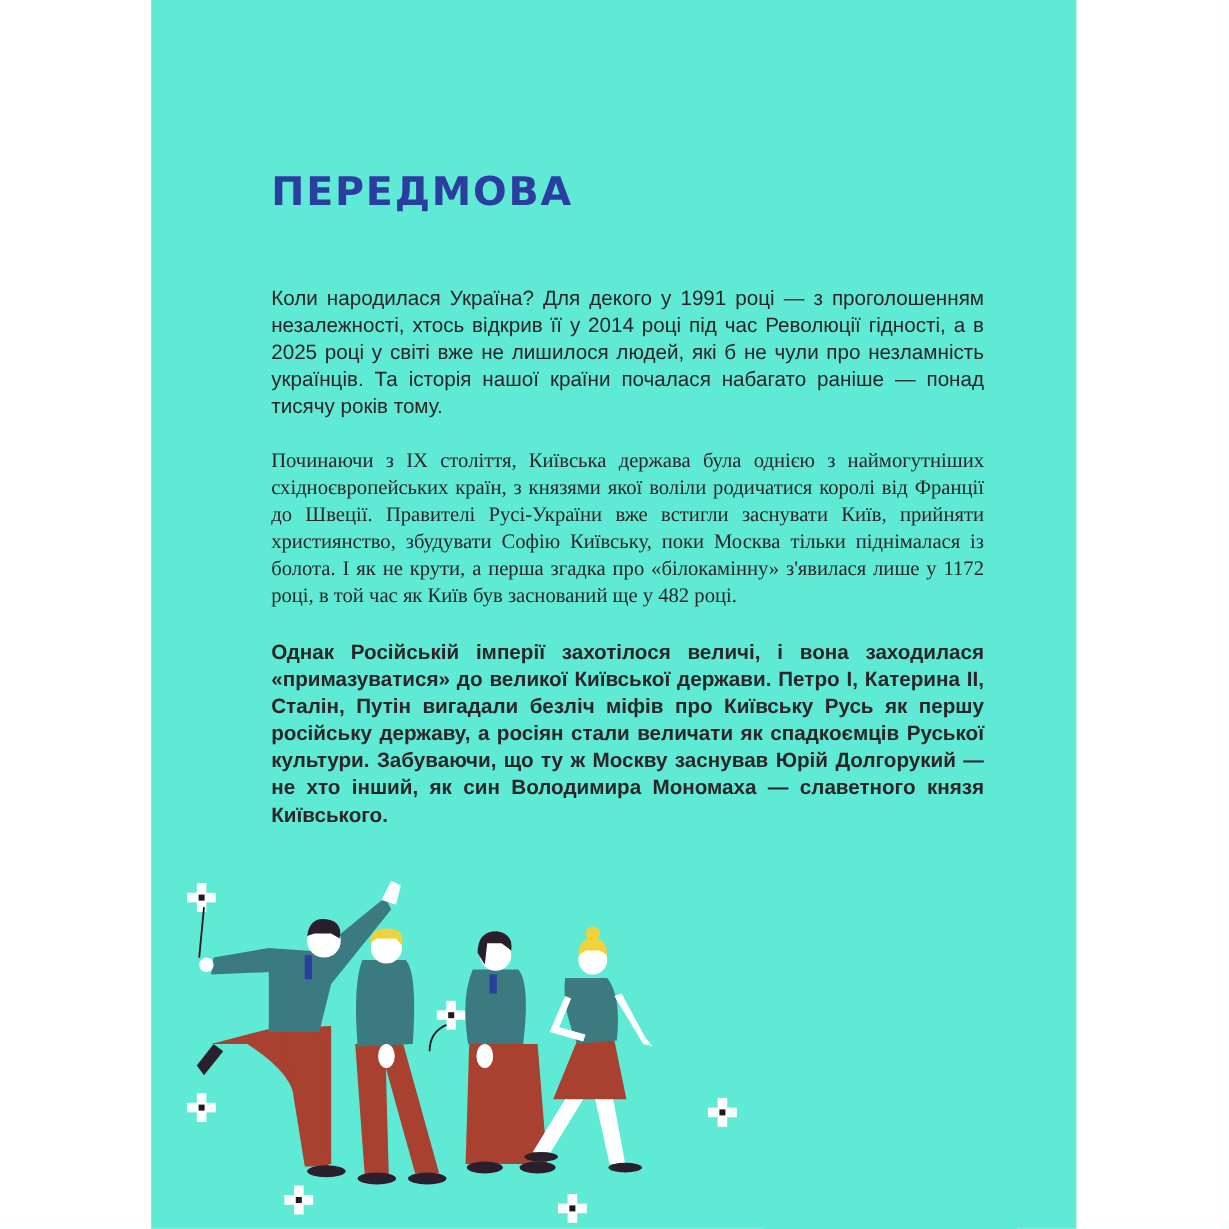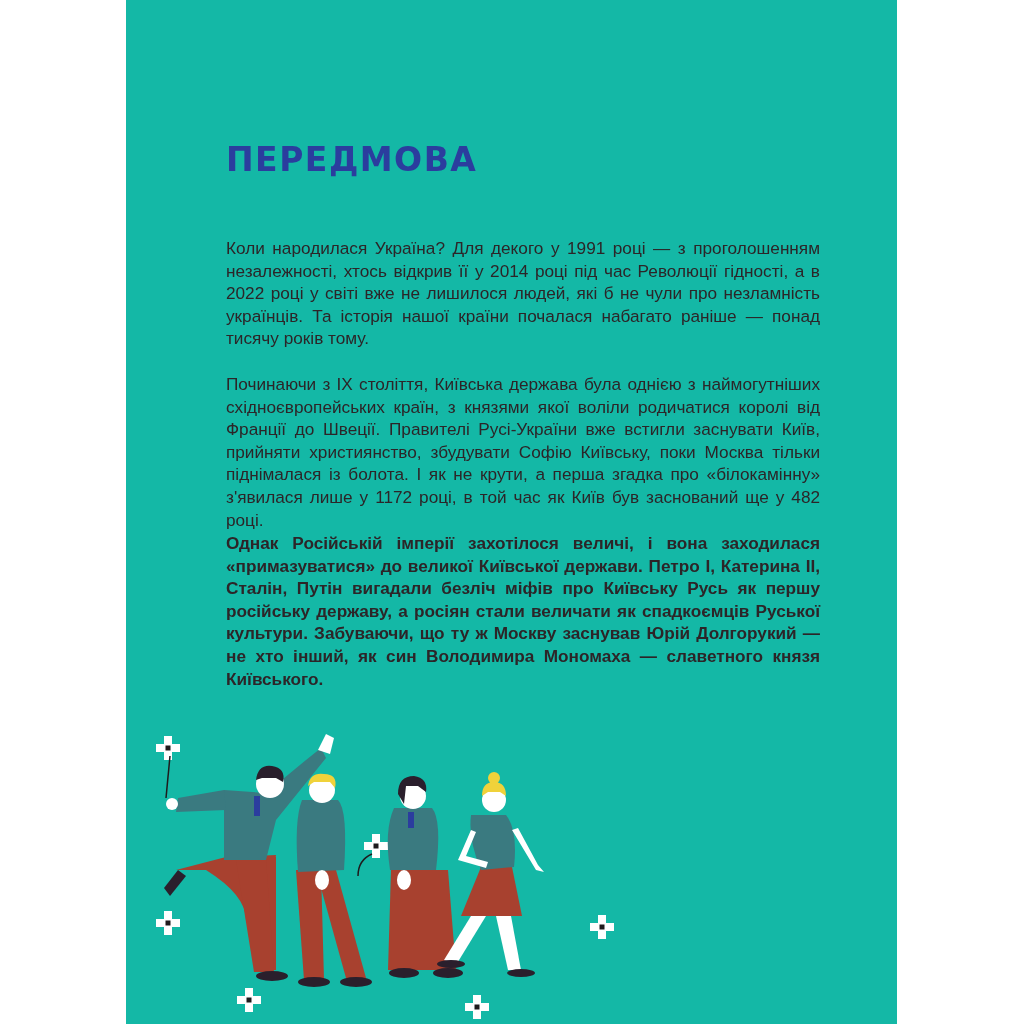--- a/index.html
+++ b/index.html
@@ -1,30 +1,30 @@
 <!DOCTYPE html>
 <html><head>
 <meta charset="utf-8">
 <style>
   html, body { margin:0; padding:0; background:#ffffff; }
   body { width:1024px; height:1024px; position:relative; overflow:hidden; }
-  .page { position:absolute; left:126px; top:0; width:771px; height:1024px; background:#14b8a6; }
+  .page { position:absolute; left:126px; top:0; width:771px; height:1024px; background:#5eead4; }
   .title { position:absolute; left:100px; top:140px; margin:0; font-family:"DejaVu Sans", sans-serif; font-weight:bold; font-size:33px; letter-spacing:1.5px; color:#2b3d9e; }
   .para { position:absolute; left:100px; width:594px; margin:0; font-family:"Liberation Sans", sans-serif; font-size:17.2px; line-height:22.6px; color:#2c2528; text-align:justify; text-align-last:left; }
   .p1 { top:237px; }
-  .p2 { top:373px; }
+  .p2 { top:373px;font-family:Liberation Serif, serif; }
   .p3 { top:532px;font-weight:bold; }
   .illus { position:absolute; left:0; top:720px; width:771px; height:304px; }
 </style>
 </head>
 <body>
 
 <div class="page">
   <h1 class="title">ПЕРЕДМОВА</h1>
-  <p class="para p1">Коли народилася Україна? Для декого у 1991 році — з проголошенням незалежності, хтось відкрив її у 2014 році під час Революції гідності, а в 2022 році у світі вже не лишилося людей, які б не чули про незламність українців. Та історія нашої країни почалася набагато раніше — понад тисячу років тому.</p>
+  <p class="para p1">Коли народилася Україна? Для декого у 1991 році — з проголошенням незалежності, хтось відкрив її у 2014 році під час Революції гідності, а в 2025 році у світі вже не лишилося людей, які б не чули про незламність українців. Та історія нашої країни почалася набагато раніше — понад тисячу років тому.</p>
   <p class="para p2">Починаючи з IX століття, Київська держава була однією з наймогутніших східноєвропейських країн, з князями якої воліли родичатися королі від Франції до Швеції. Правителі Русі-України вже встигли заснувати Київ, прийняти християнство, збудувати Софію Київську, поки Москва тільки піднімалася із болота. І як не крути, а перша згадка про «білокамінну» з'явилася лише у 1172 році, в той час як Київ був заснований ще у 482 році.</p>
   <p class="para p3">Однак Російській імперії захотілося величі, і вона заходилася «примазуватися» до великої Київської держави. Петро І, Катерина ІІ, Сталін, Путін вигадали безліч міфів про Київську Русь як першу російську державу, а росіян стали величати як спадкоємців Руської культури. Забуваючи, що ту ж Москву заснував Юрій Долгорукий — не хто інший, як син Володимира Мономаха — славетного князя Київського.</p>
 
   <svg class="illus" viewBox="0 0 771 304" xmlns="http://www.w3.org/2000/svg">
 
     <g fill="#ffffff">
       <g transform="translate(42,28)">
           <rect x="-4" y="-12" width="8" height="24"></rect>
           <rect x="-12" y="-4" width="24" height="8"></rect>
           <rect x="-2.5" y="-2.5" width="5" height="5" fill="#1f1a1c"></rect>

